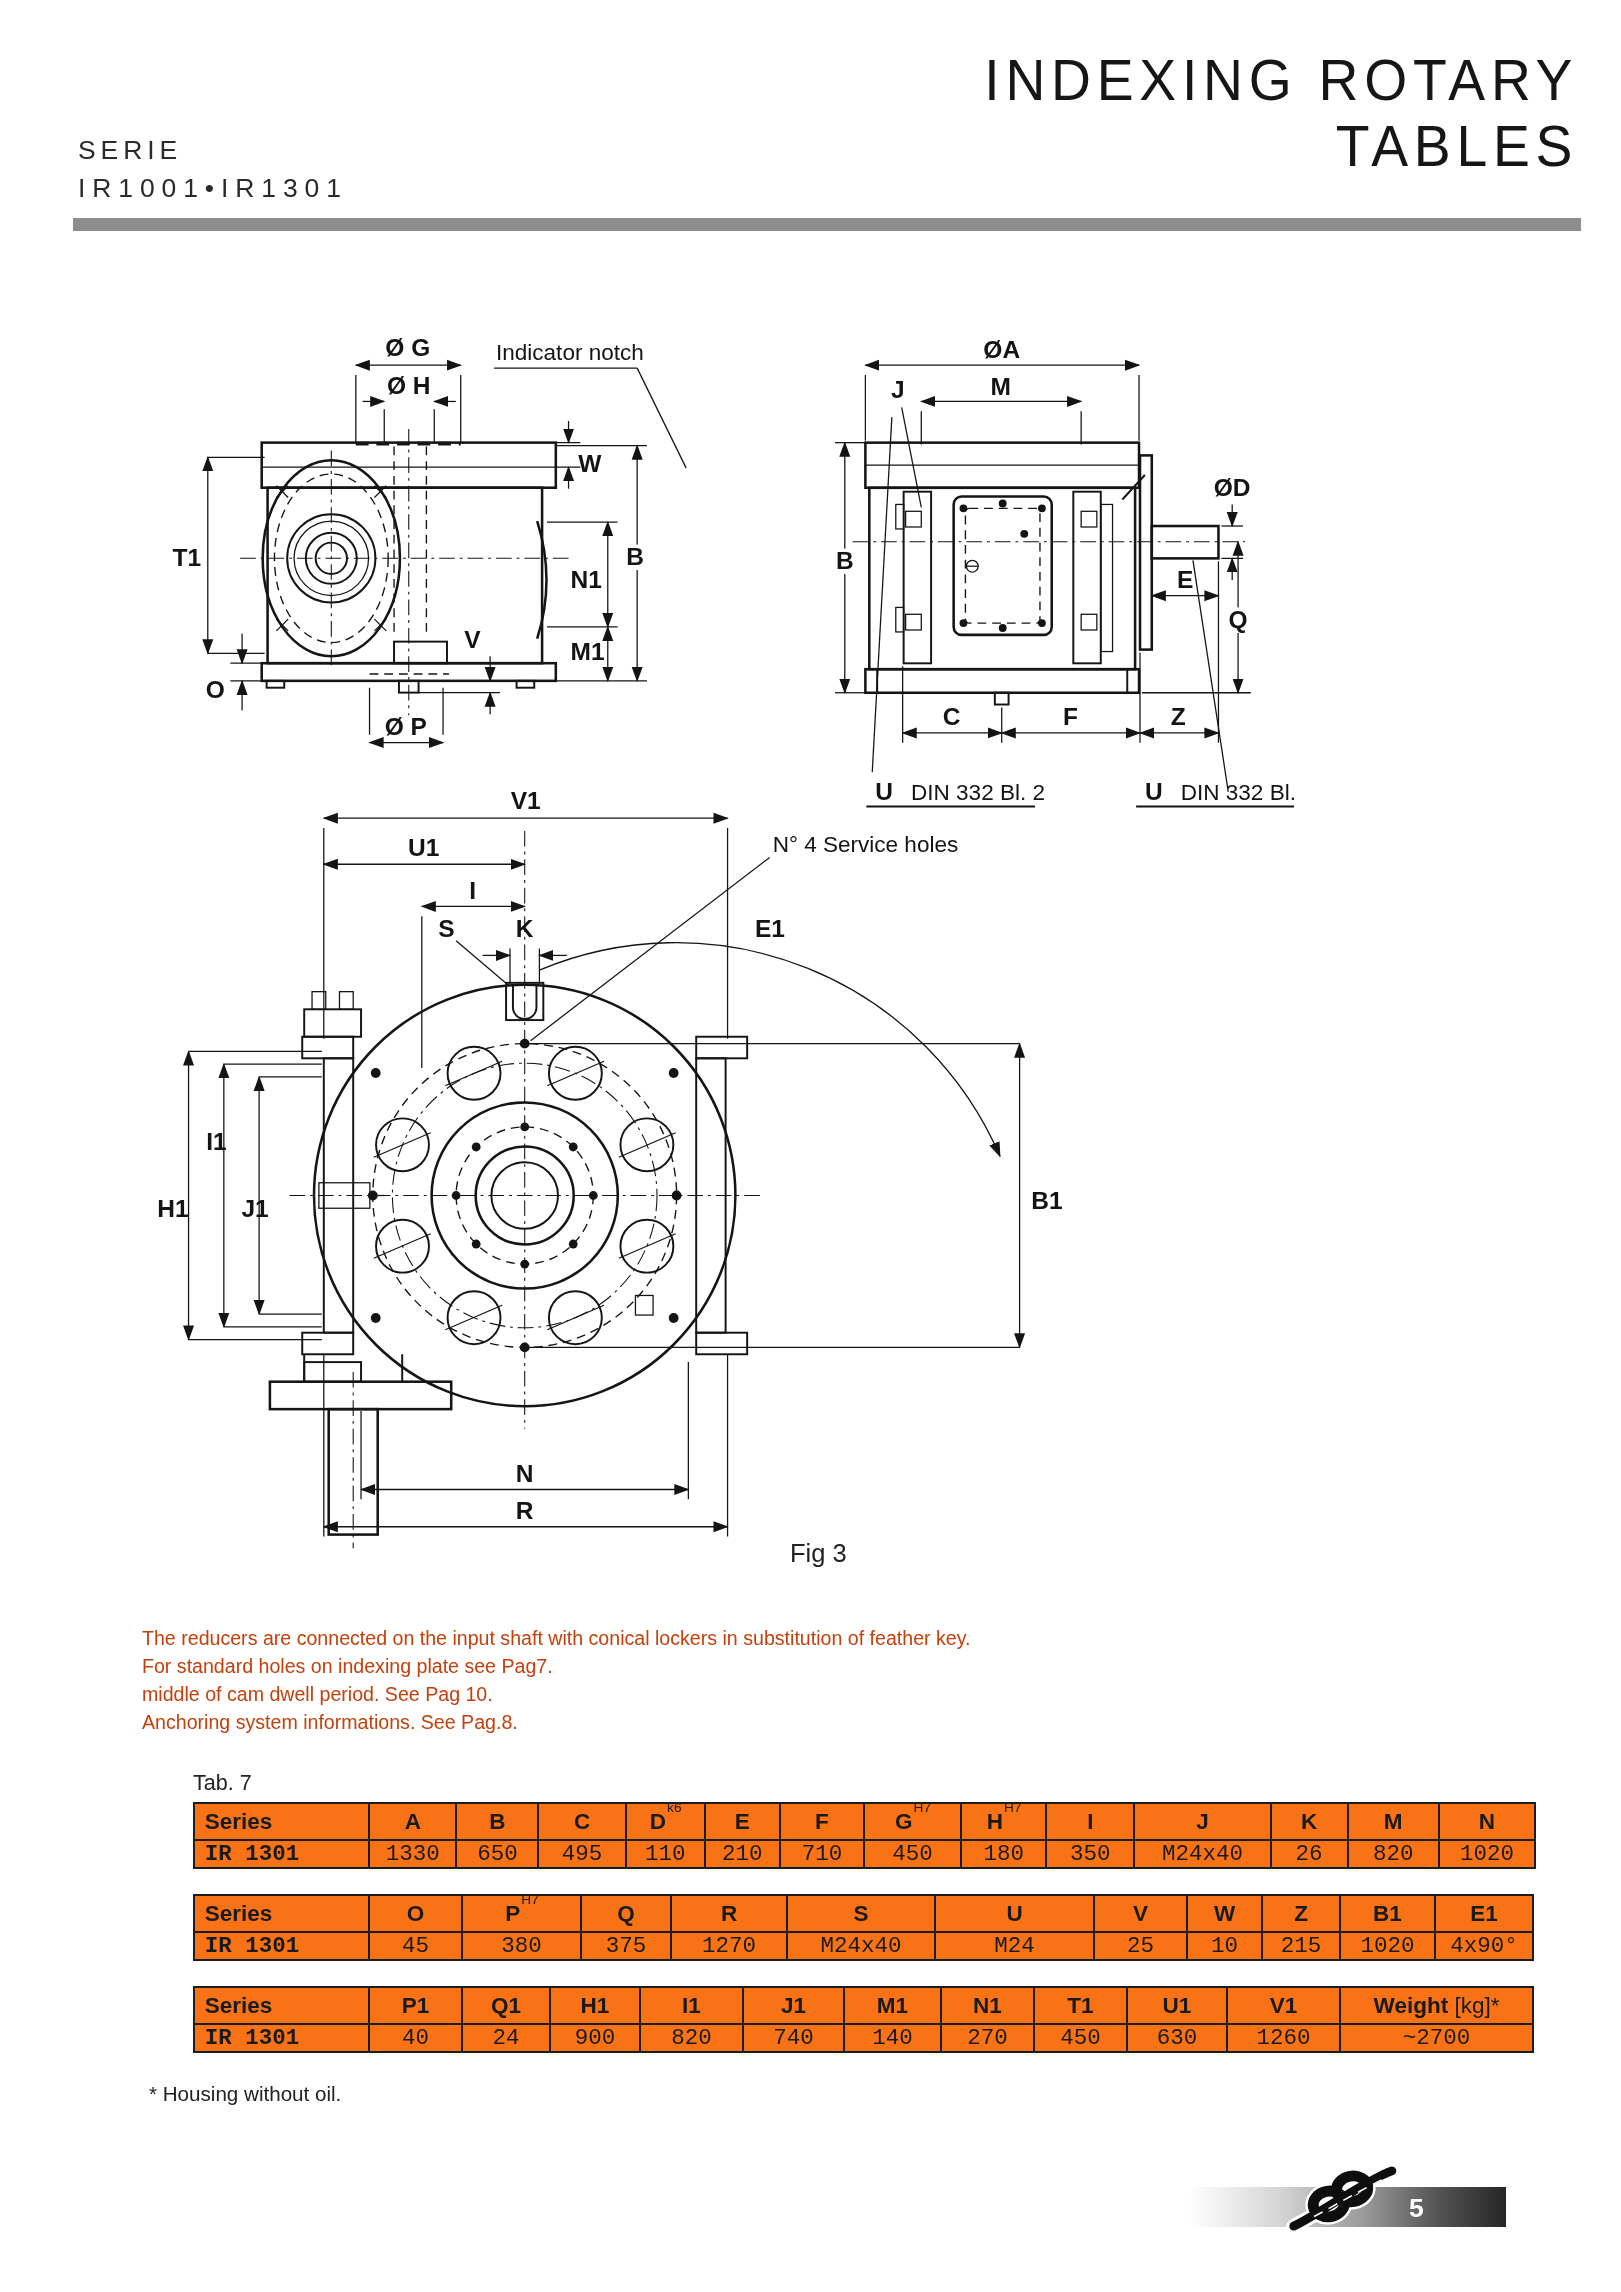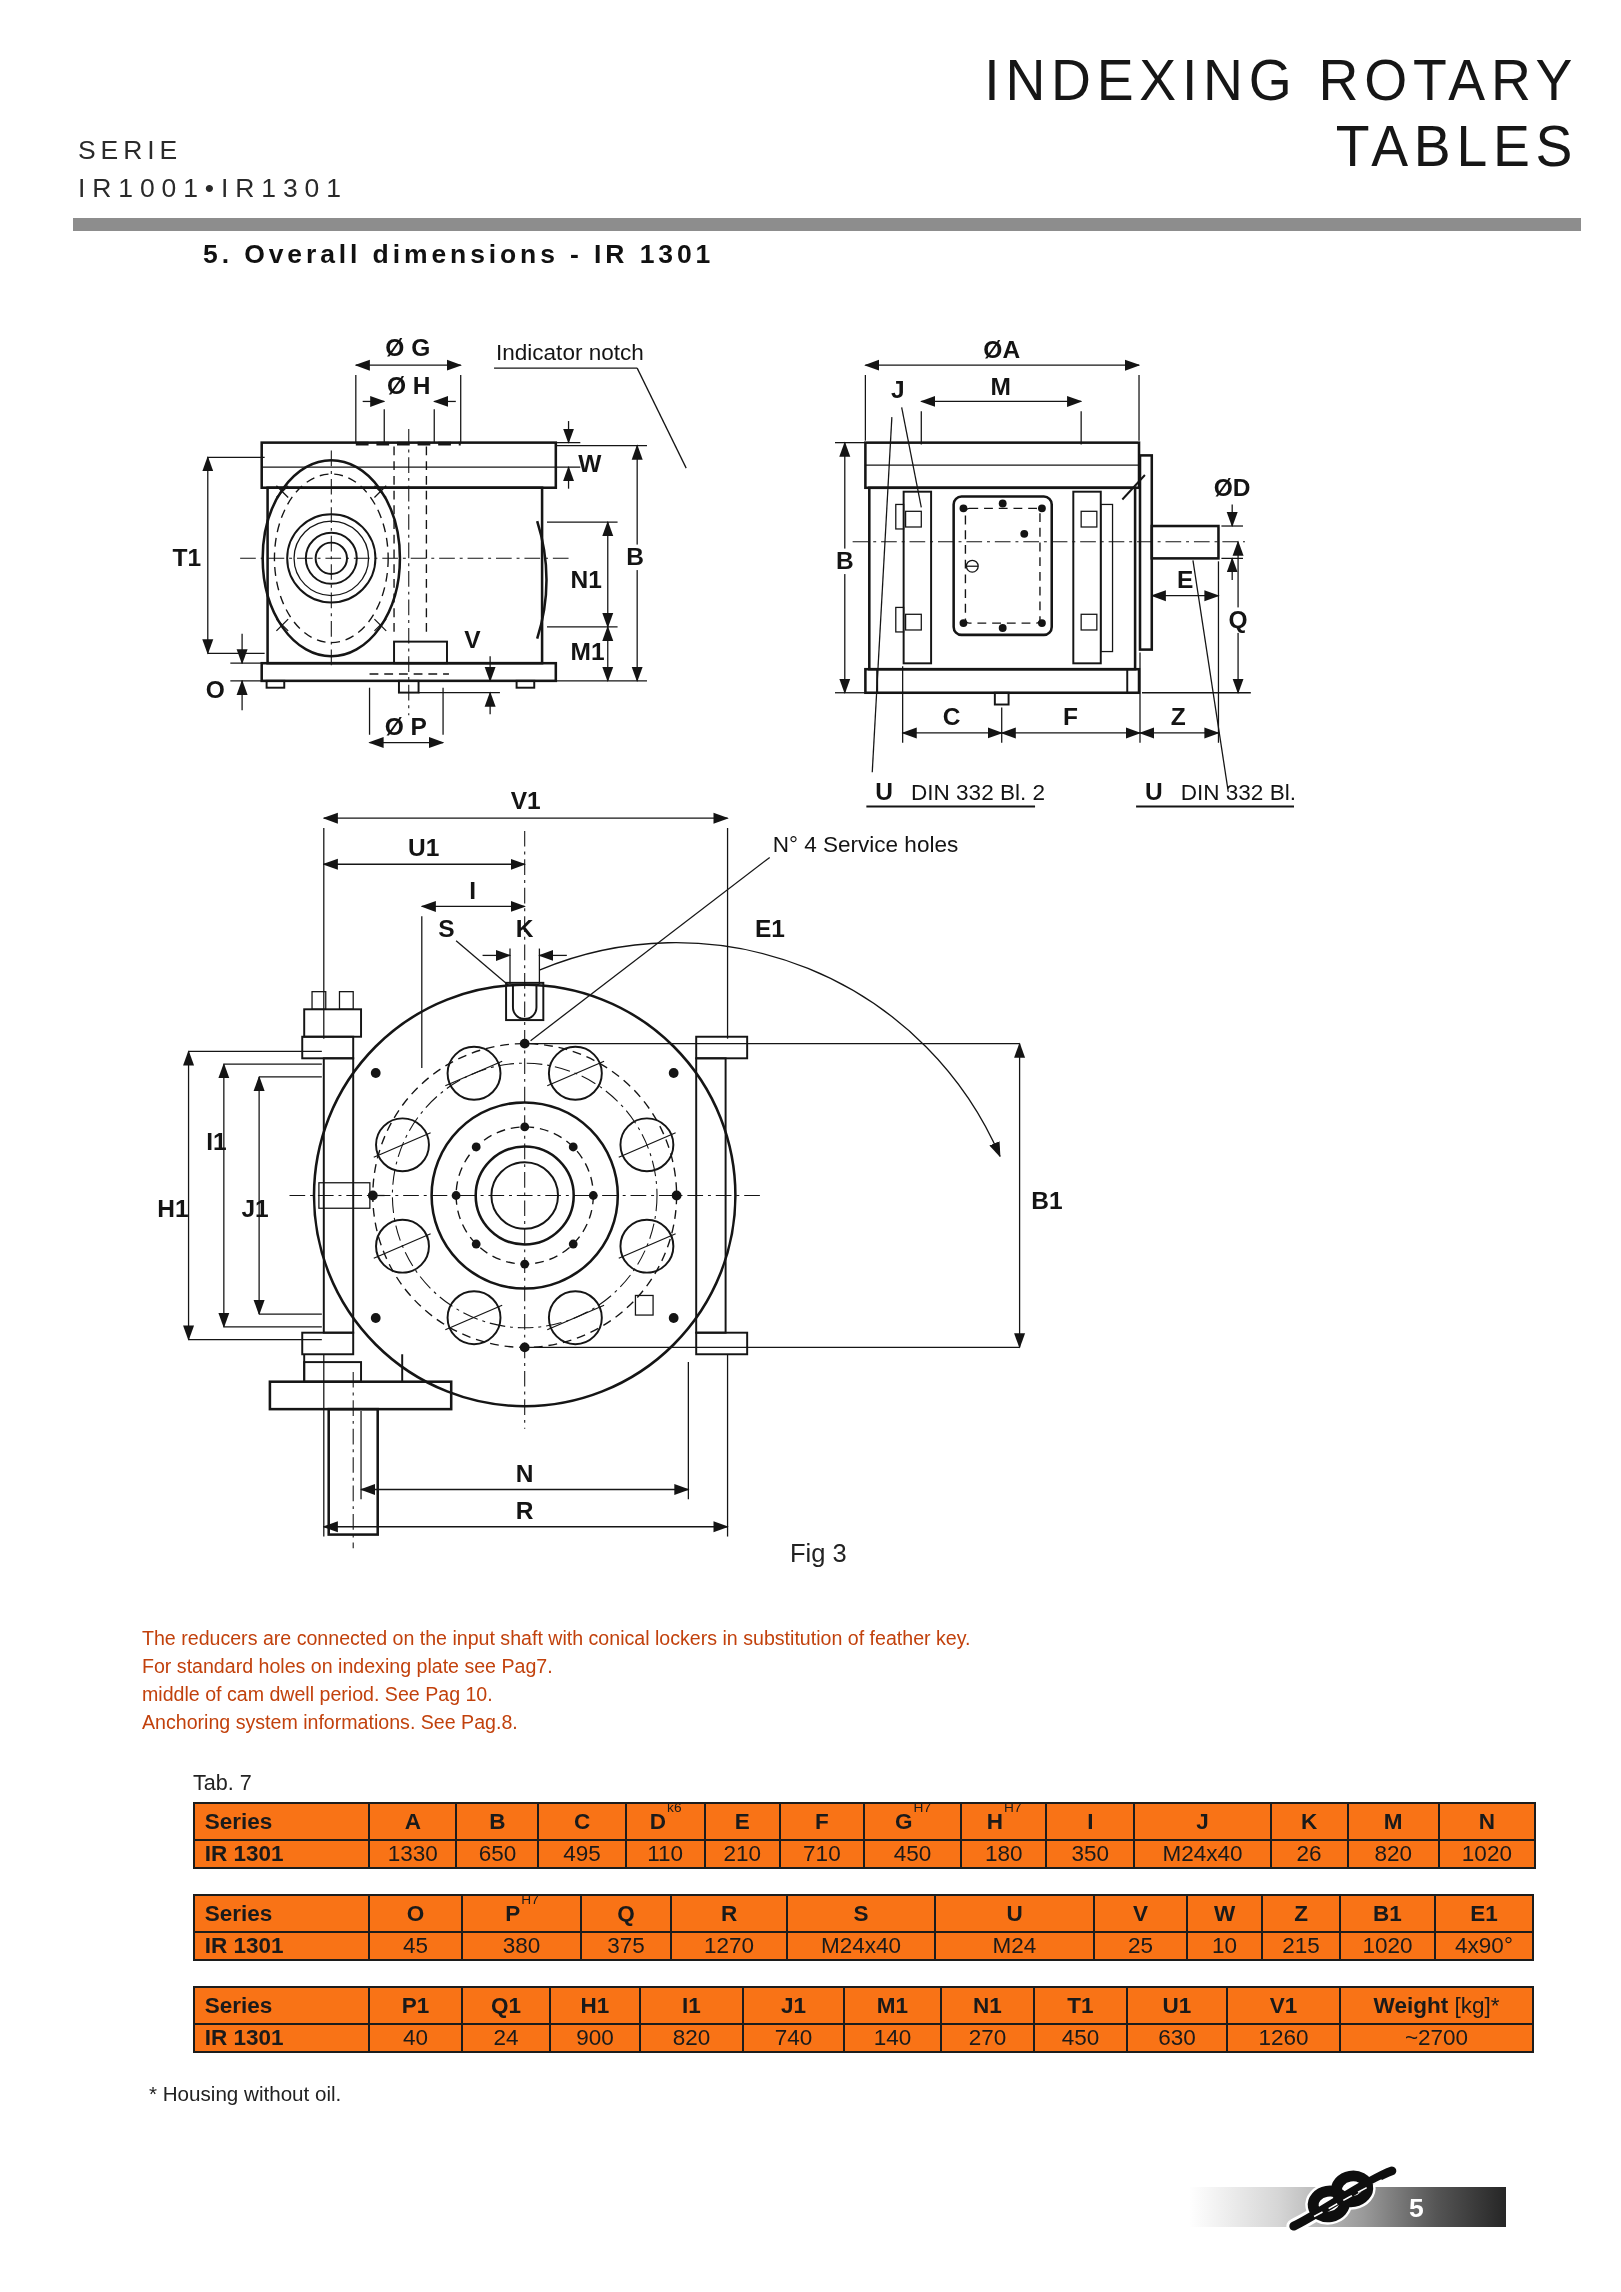--- a/index.html
+++ b/index.html
@@ -12,21 +12,21 @@
          line-height:66px;color:#161616;transform:scaleX(.97);transform-origin:right top;}
   .graybar{left:73px;top:218px;width:1508px;height:12.7px;background:#8d8d8d;}
   .secttitle{left:203px;top:239px;font-size:26.5px;font-weight:bold;letter-spacing:3.9px;color:#111;}
   .figcap{left:790px;top:1539px;font-size:25.5px;color:#222;}
   .notes{left:142px;top:1624px;font-size:19.6px;line-height:28px;color:#c2410c;white-space:nowrap;}
   .tablabel{left:193px;top:1770px;font-size:21.6px;color:#222;}
   table.dim{position:absolute;border-collapse:collapse;table-layout:fixed;background:#f97316;}
   table.dim th,table.dim td{border:2px solid #1c1c1c;font-size:22.5px;text-align:center;
       padding:0;overflow:hidden;white-space:nowrap;}
   table.dim{border:2.9px solid #1c1c1c;}
-  table.dim tr.hd{height:37px;} table.dim tr.dt{height:19px;}
+  table.dim tr.hd{height:37px;} table.dim tr.dt{height:19px;font-family:Liberation Mono, monospace;}
   th.series,td.series{text-align:left !important;padding-left:9.8px !important;font-weight:bold;}
   table.dim th{font-weight:bold;}
   sup.hs{font-size:13.7px;font-weight:normal;position:relative;top:-7.8px;left:1px;}
   .wunit{font-weight:normal;}
   .footnote{left:149px;top:2082px;font-size:20.6px;color:#222;}
   .footbar{left:1189px;top:2187px;width:317px;height:40px;
      background:linear-gradient(90deg,#ffffff 0%,#d6d6d6 28%,#9a9a9a 55%,#555 78%,#262626 100%);}
   .pagenum{left:1409px;top:2193px;font-size:26.5px;font-weight:bold;color:#ffffff;}
   svg text{font-family:"Liberation Sans",sans-serif;fill:#141414;}
   .lbl{font-size:25px;font-weight:bold;}
@@ -45,21 +45,20 @@
 
 <div class="pg">
 
   <div class="abs serie">SERIE</div>
   <div class="abs serierange">IR1001•IR1301</div>
   <div class="abs title">
     <div>INDEXING ROTARY</div>
     <div>TABLES</div>
   </div>
   <div class="abs graybar"></div>
-  <div class="abs secttitle">5. Overall dimensions - IR 1301</div>
 
   <svg class="abs" style="left:147px;top:323px" width="549" height="451" viewBox="0 0 560 460">
     <defs>
       <marker id="arrA" viewBox="0 0 10 10" refX="9.2" refY="5" markerWidth="12" markerHeight="12" orient="auto-start-reverse">
         <path d="M0,1.4 L10,5 L0,8.6 z" fill="#141414"></path>
       </marker>
     </defs>
     <g>
       <rect class="ol" x="117" y="122" width="300" height="46"></rect>
       <line class="tn" x1="117" y1="147" x2="417" y2="147"></line>

